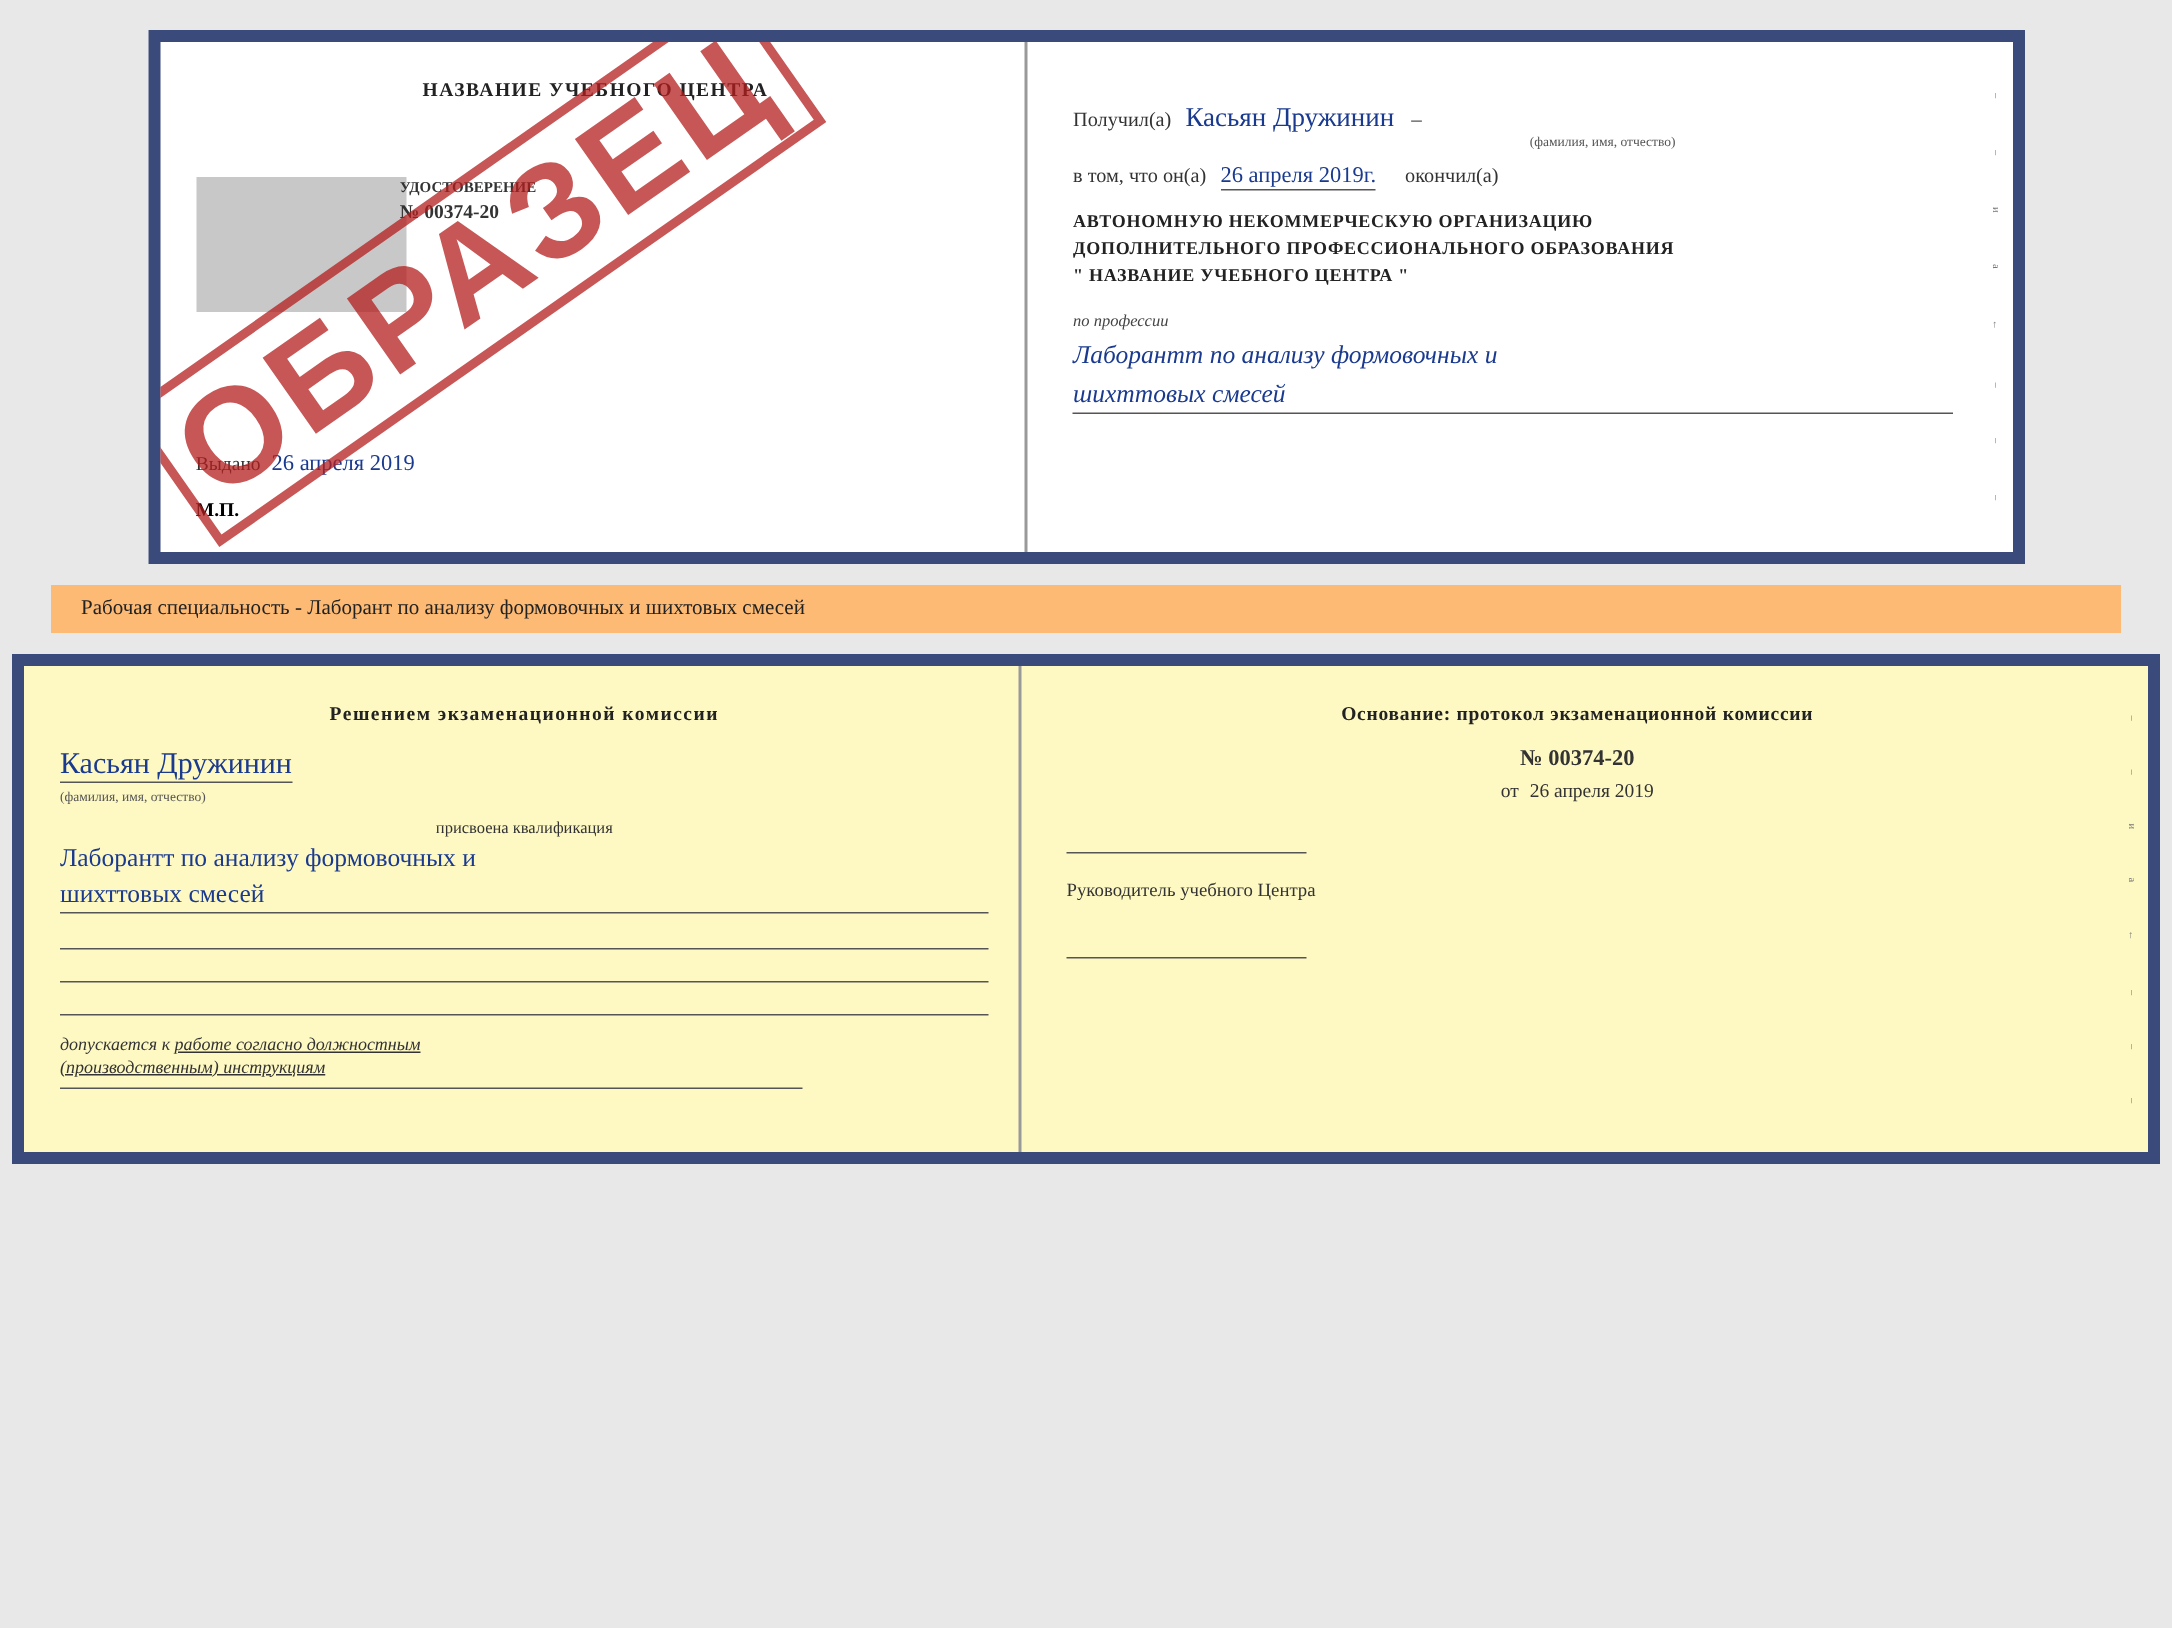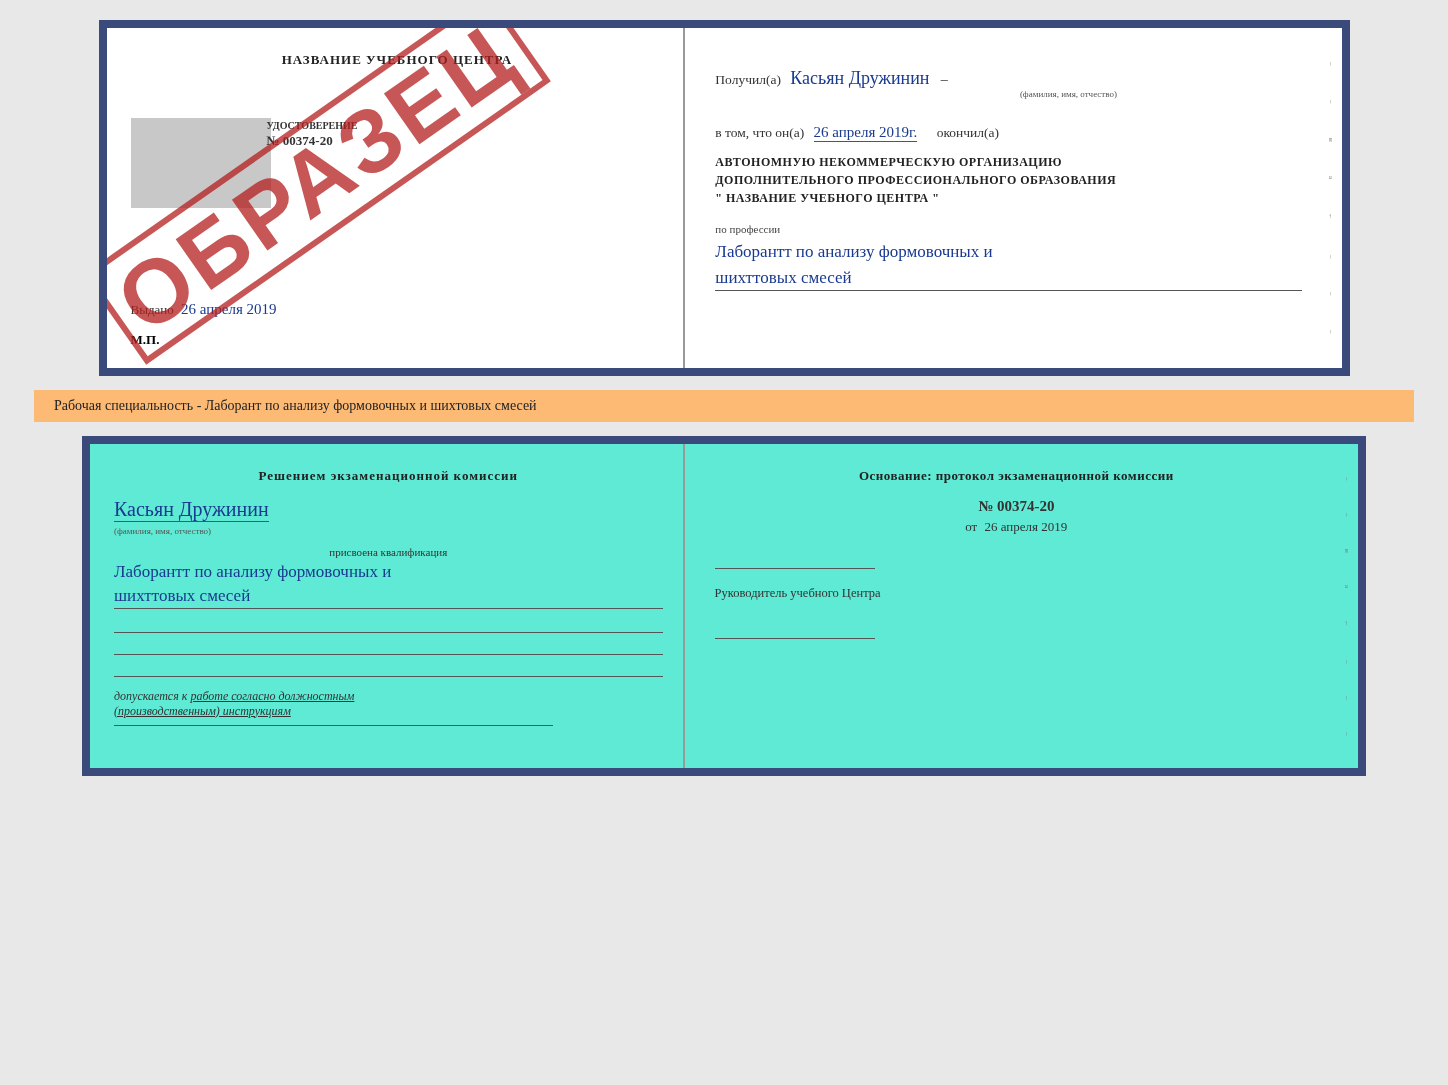--- a/index.html
+++ b/index.html
@@ -138,21 +138,21 @@
 
     .small-caption {
       font-size: 9px;
       color: #555;
       text-align: center;
     }
 
     .vtom-line {
       font-size: 13.5px;
       color: #333;
-      margin-top: 25px;
+      margin-top: 10px;
       margin-bottom: 12px;
     }
 
     .vtom-line .handwritten {
       font-family: 'Segoe Script', 'Brush Script MT', cursive;
       font-size: 15px;
       color: #1a3a8f;
       border-bottom: 1px solid #555;
       padding-bottom: 1px;
     }
@@ -163,20 +163,21 @@
       font-weight: bold;
       text-transform: uppercase;
       letter-spacing: 0.5px;
       color: #222;
       line-height: 1.5;
       margin-bottom: 12px;
     }
 
     .professii-block {
       margin-top: 4px;
+      font-style: italic;
     }
 
     .professii-label {
       font-size: 11px;
       color: #444;
     }
 
     .professii-handwritten {
       font-family: 'Segoe Script', 'Brush Script MT', cursive;
       font-size: 17px;
@@ -192,22 +193,22 @@
       width: 1380px;
       background: #fdba74;
       padding: 8px 20px;
       font-size: 14px;
       color: #222;
     }
 
     
     .bottom-doc {
       display: flex;
-      width: 1284px;
-      background: #5eead4;
+      width: 1432px;
+      background: #fef9c3;
       border: 8px solid #3a4a7a;
       position: relative;
       overflow: hidden;
       min-height: 340px;
     }
 
     .bottom-left {
       flex: 1;
       border-right: 2px solid #999;
       padding: 24px 20px 20px 24px;

